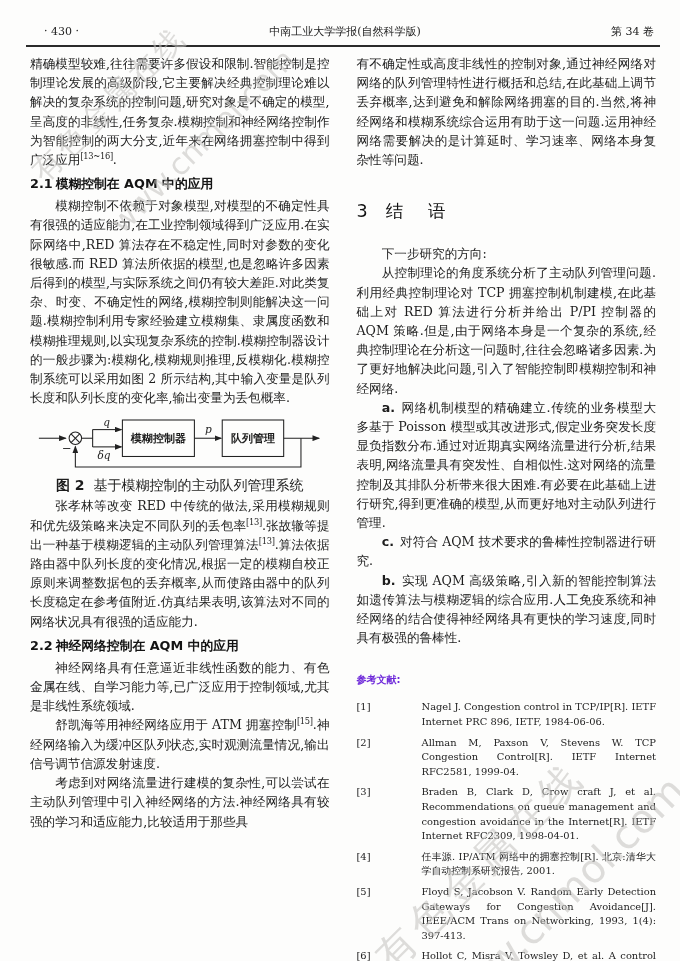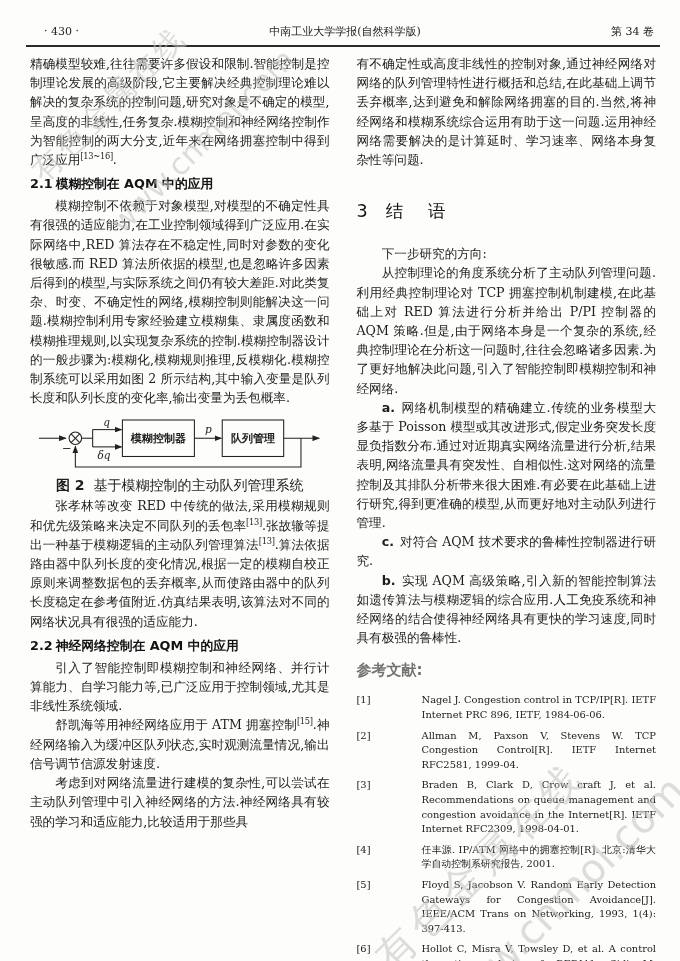--- a/index.html
+++ b/index.html
@@ -45,21 +45,21 @@
   .fig-caption{
     margin-top:4px;font-size:14px;line-height:14px;color:#1d1d1d;
     text-align:center;text-indent:0;
   }
   .fig-caption .cap-label{
     font-family:"DejaVu Sans","Liberation Sans",sans-serif;font-weight:bold;margin-right:9px;
   }
   
   .ref-heading{
     font-family:"DejaVu Sans","Liberation Sans",sans-serif;
-    font-weight:bold;font-size:15px;margin:14px 0 13px;color:#737373;
+    font-weight:bold;font-size:10px;margin:26px 0 13px;color:#6d28d9;
   }
   .ref-item{display:flex;font-size:9.9px;line-height:14.6px;margin-bottom:6px;color:#222;}
   .ref-marker{width:23px;flex-shrink:0;}
   .ref-text{flex:1;text-align:justify;margin-left:42px;}
   
   .wm{
     position:absolute;font-family:"DejaVu Sans","Liberation Sans",sans-serif;
     color:#c3c2bf;opacity:0.55;white-space:nowrap;pointer-events:none;
     transform:rotate(-45deg);transform-origin:left bottom;z-index:3;
   }
@@ -136,21 +136,21 @@
         </div>
       </div>
 
       <p><span>张孝林等改变 RED 中传统的做法,采用模糊规则和优先级策略来决定不同队列的丢包率</span><sup>[13]</sup><span>.张故辙等提出一种基于模糊逻辑的主动队列管理算法</span><sup>[13]</sup><span>.算法依据路由器中队列长度的变化情况,根据一定的模糊自校正原则来调整数据包的丢弃概率,从而使路由器中的队列长度稳定在参考值附近.仿真结果表明,该算法对不同的网络状况具有很强的适应能力.</span></p>
 
 
       <div class="subheading">
         <span class="h-num">2.2</span><span>神经网络控制在 AQM 中的应用</span>
       </div>
 
-      <p>引入了智能控制即模糊控制和神经网络、并行计算能力、自学习能力等,已广泛应用于控制领域,尤其是非线性系统领域.</p>
+      <p>神经网络具有任意逼近非线性函数的能力、有色金属在线、自学习能力等,已广泛应用于控制领域,尤其是非线性系统领域.</p>
 
       <p><span>舒凯海等用神经网络应用于 ATM 拥塞控制</span><sup>[15]</sup><span>.神经网络输入为缓冲区队列状态,实时观测流量情况,输出信号调节信源发射速度.</span></p>
 
       <p>考虑到对网络流量进行建模的复杂性,可以尝试在主动队列管理中引入神经网络的方法.神经网络具有较强的学习和适应能力,比较适用于那些具</p>
 
     </div>
 
     <div class="col">
 
       <p class="cont">有不确定性或高度非线性的控制对象,通过神经网络对网络的队列管理特性进行概括和总结,在此基础上调节丢弃概率,达到避免和解除网络拥塞的目的.当然,将神经网络和模糊系统综合运用有助于这一问题.运用神经网络需要解决的是计算延时、学习速率、网络本身复杂性等问题.</p>

